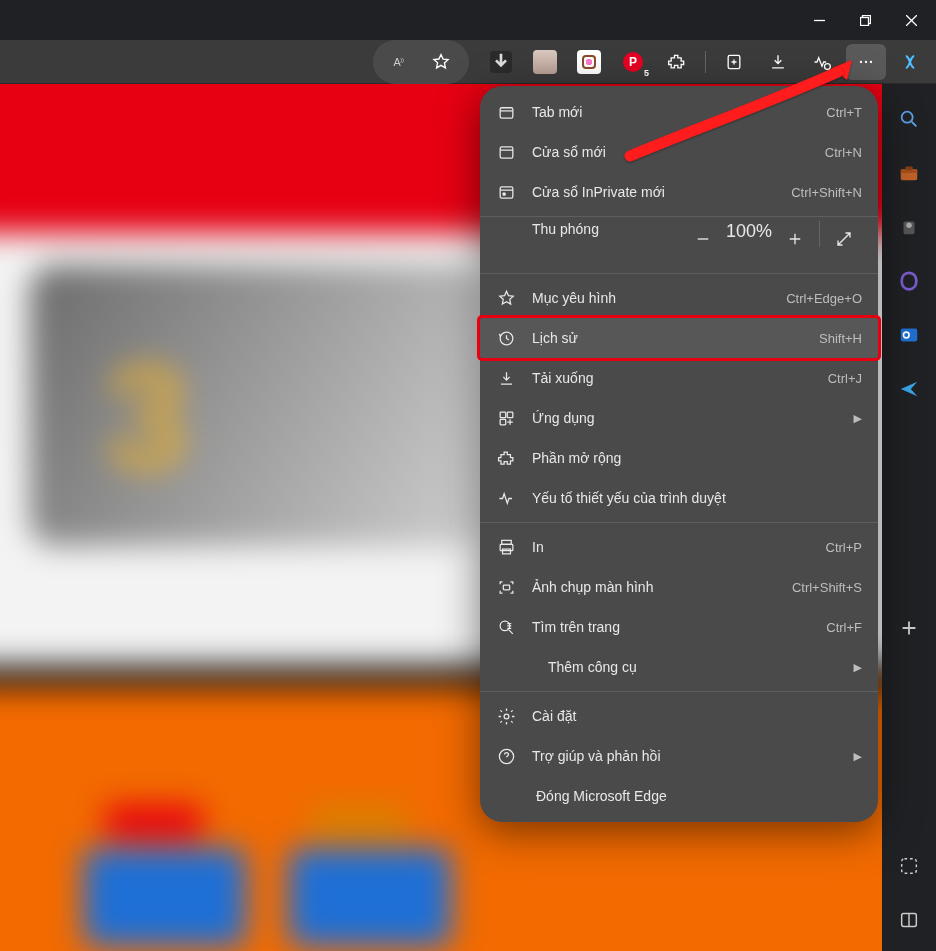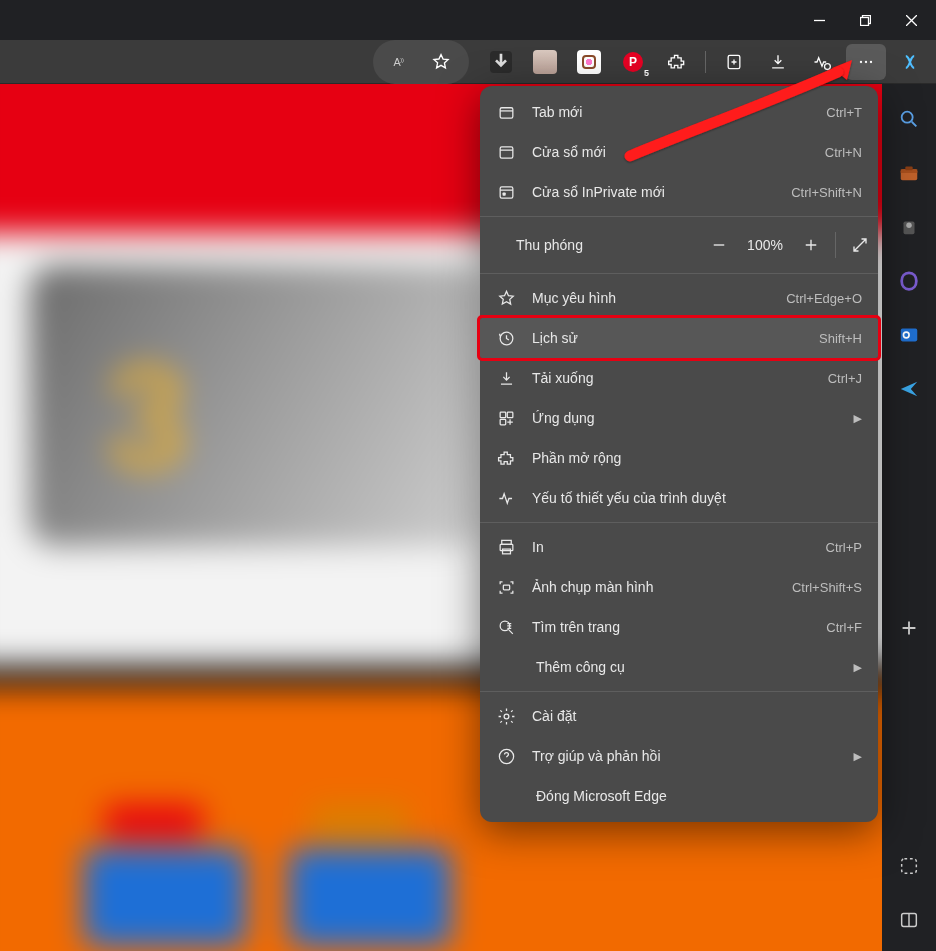--- a/index.html
+++ b/index.html
@@ -37,35 +37,35 @@
   .bg .orange{position:absolute;left:0;top:590px;right:0;height:370px;background:#f26a00}
   .bg .blue1{position:absolute;left:110px;top:740px;width:150px;height:90px;background:#1e6fd6;border-radius:10px}
   .bg .blue2{position:absolute;left:300px;top:740px;width:150px;height:90px;background:#1e6fd6;border-radius:10px}
   .bg .tag1{position:absolute;left:130px;top:700px;width:90px;height:30px;background:#e60012;border-radius:6px}
   .bg .tag2{position:absolute;left:320px;top:700px;width:90px;height:30px;background:#d98000;border-radius:6px}
 
   
   .arrow{position:absolute;z-index:6;pointer-events:none}
 
   
-  .menu{position:absolute;top:86px;right:58px;width:398px;background:#4a4a4a;border-radius:12px;box-shadow:0 10px 40px rgba(0,0,0,.5);padding:6px 0;z-index:5;color:#e8e8e8;font-size:14px}
+  .menu{position:absolute;top:86px;right:58px;width:398px;background:#4a4a4a;border-radius:22px;box-shadow:0 10px 40px rgba(0,0,0,.5);padding:6px 0;z-index:5;color:#e8e8e8;font-size:14px}
   .row{height:40px;display:flex;align-items:center;padding:0 16px;gap:16px;position:relative}
   .row.hl{background:#575757;outline:3px solid #e60012;outline-offset:0;border-radius:2px}
   .row .ic{width:20px;height:20px;flex:0 0 20px;display:flex;align-items:center;justify-content:center}
   .row .ic svg{width:19px;height:19px;stroke:#e8e8e8;stroke-width:1.6;fill:none}
   .row .lab{flex:1}
   .row .sc{color:#bdbdbd;font-size:13px}
   .row .chev{color:#bdbdbd;font-size:11px}
   .hr{height:1px;background:#5e5e5e;margin:4px 0}
 
-  .zoom{height:48px;display:flex;align-items:center;padding:0 0}
+  .zoom{height:48px;display:flex;align-items:flex-start;padding:0 16px}
   .zoom .zlab{margin-left:36px;flex:1}
   .zbtn{width:36px;height:36px;display:flex;align-items:center;justify-content:center;color:#e8e8e8;border-radius:6px}
   .zbtn svg{width:18px;height:18px;stroke:#e8e8e8;stroke-width:1.8;fill:none}
-  .zval{width:56px;text-align:center;font-size:14px}
+  .zval{width:56px;text-align:center;font-size:18px}
   .zsep{width:1px;height:26px;background:#666;margin:0 6px}
 </style>
 </head>
 <body>
 
 <div class="titlebar">
   <div class="win-btn">
       <svg viewBox="0 0 11 11">
         <path d="M0 5.5h11"></path>
       </svg>
@@ -370,21 +370,21 @@
         <svg viewBox="0 0 24 24">
           <circle cx="10" cy="10" r="6"></circle>
           <path d="M15 15l5 5M13 7h5M13 10h5M13 13h5"></path>
         </svg>
       </span>
       <span class="lab">Tìm trên trang</span>
       <span class="sc">Ctrl+F</span>
     </div>
     <div class="row">
       <span class="ic"></span>
-      <span class="lab" style="margin-left:4px">Thêm công cụ</span>
+      <span class="lab" style="margin-left:16px">Thêm công cụ</span>
       <span class="chev">▶</span>
     </div>
     <div class="hr"></div>
     <div class="row">
       <span class="ic">
         <svg viewBox="0 0 24 24">
           <circle cx="12" cy="12" r="3"></circle>
           <path d="M12 2v3M12 19v3M4.2 4.2l2 2M17.8 17.8l2 2M2 12h3M19 12h3M4.2 19.8l2-2M17.8 6.2l2-2"></path>
         </svg>
       </span>

